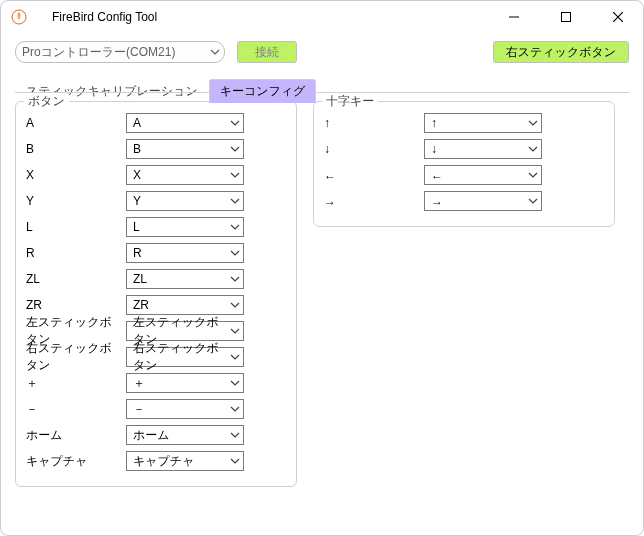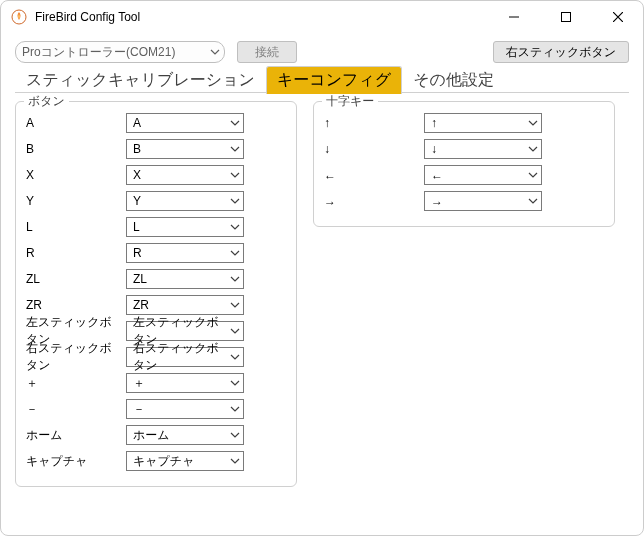--- a/index.html
+++ b/index.html
@@ -30,21 +30,21 @@
   }
   
   .titlebar{
     height:32px;
     display:flex;align-items:center;
     padding:0 2px 0 10px;
     gap:6px;
     user-select:none;
   }
   .app-icon svg{display:block}
-  .title-text{font-size:12px;flex:0 0 auto;margin-left:2px}
+  .title-text{font-size:12px;flex:0 0 auto;margin-left:19px}
   .titlebar-spacer{flex:1 1 auto}
   .sysbtn{
     width:46px;height:30px;
     display:flex;align-items:center;justify-content:center;
     color:#000;
   }
   .sysbtn svg{display:block}
   
   .toprow{
     display:flex;align-items:center;
@@ -64,49 +64,49 @@
   }
   .device-select .chev{
     position:absolute;right:4px;top:50%;transform:translateY(-50%);
     pointer-events:none;
   }
   .btn{
     height:22px;
     min-width:60px;
     border:1px solid #bfbfbf;
     border-radius:3px;
-    background:#e5e5e5;
+    background:#bef264;
     display:flex;align-items:center;justify-content:center;
     padding:0 12px;
     box-sizing:border-box;
     font-size:12px;
   }
   .btn.disabled{color:var(--grey);}
   .top-spacer{flex:1 1 auto}
   .btn.reset{min-width:110px}
   
   .tabstrip{
     display:flex;align-items:flex-end;
     padding:0 14px;
     height:24px;
     position:relative;
   }
   .tab{
     padding:3px 10px 3px 10px;
-    font-size:16px;
+    font-size:12px;
     color:#404040;
     border:1px solid transparent;
     border-bottom:none;
     border-top-left-radius:3px;border-top-right-radius:3px;
     position:relative;
-    top:1px;
+    top:10px;
   }
   .tab.active{
     color:#000;
-    background:#eab308;
+    background:#c4b5fd;
     border-color:var(--tab-border);
     z-index:2;
   }
   .tabstrip::after{
     content:"";
     position:absolute;left:14px;right:14px;bottom:0;
     height:1px;background:var(--tab-border);
     z-index:1;
   }
   
@@ -207,23 +207,20 @@
     </div>
   </div>
 
   <div class="tabstrip">
     <div class="tab">
       <span>スティックキャリブレーション</span>
     </div>
     <div class="tab active">
       <span>キーコンフィグ</span>
     </div>
-    <div class="tab">
-      <span>その他設定</span>
-    </div>
   </div>
 
   <div class="content">
 
     <div class="group buttons">
       <span class="group-legend">ボタン</span>
       <div id="buttons-rows">
           <div class="row">
             <span class="lbl">A</span>
             <div class="combo">

